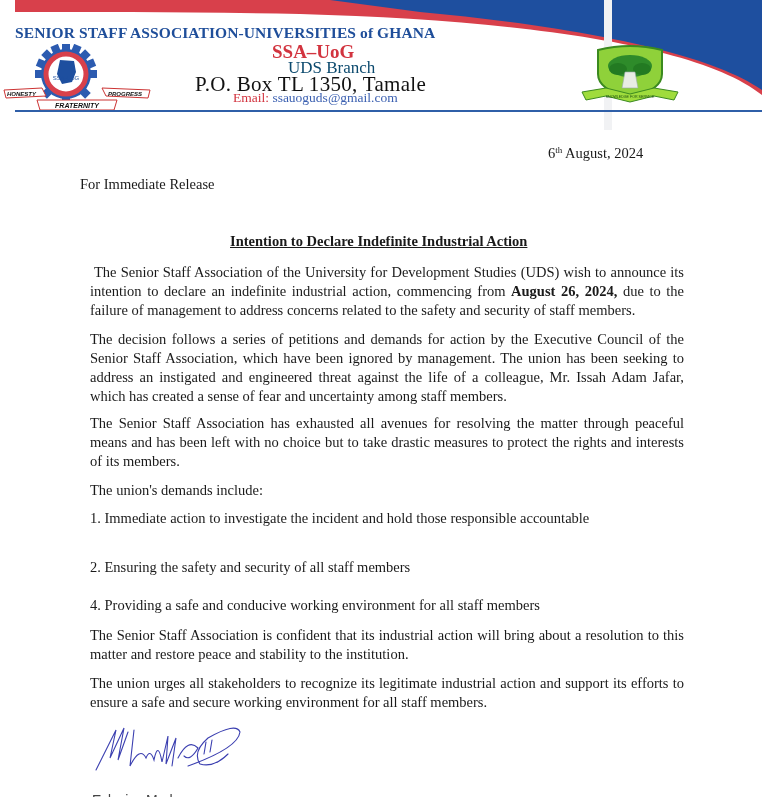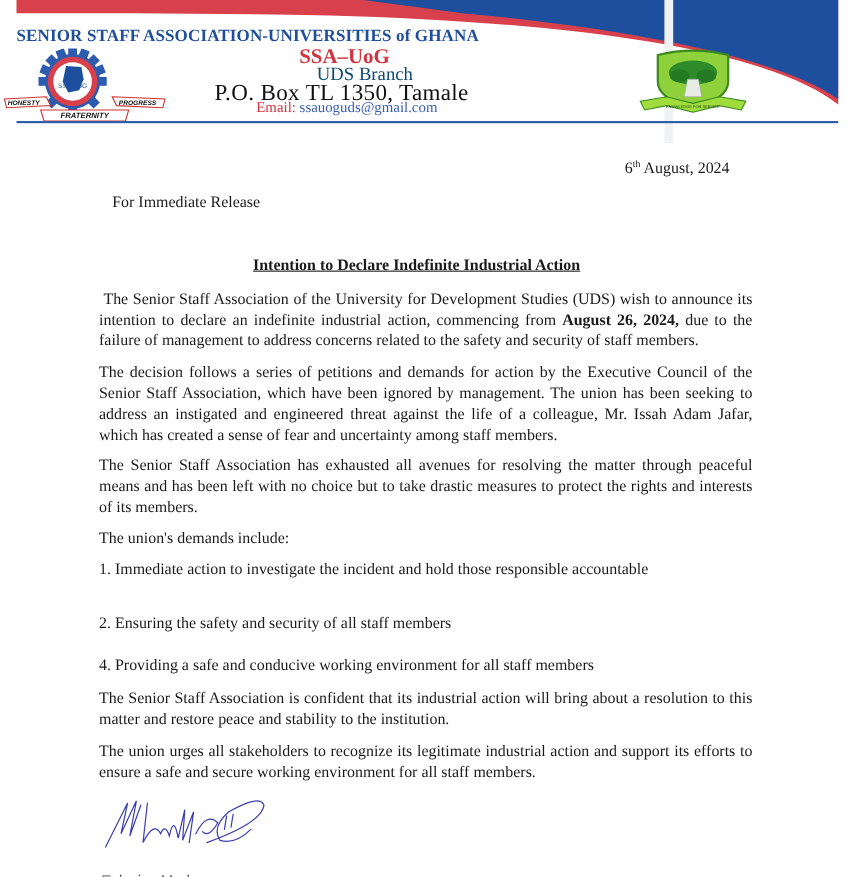--- a/index.html
+++ b/index.html
@@ -15,23 +15,23 @@
     .lh-box { position: absolute; left: 195px; top: 72px; font-family: "Liberation Serif", serif; font-size: 21px; color: #111; white-space: nowrap; letter-spacing: 0.3px; }
     .lh-email { position: absolute; left: 233px; top: 90px; font-family: "Liberation Serif", serif; font-size: 13.5px; white-space: nowrap; }
     .lh-email .lbl { color: #d2343f; }
     .lh-email .addr { color: #3a5fb0; }
     .lh-divider { position: absolute; left: 15px; top: 110px; width: 747px; height: 2px; background: #2f5fa8; }
 
     .logo-left { position: absolute; left: 2px; top: 44px; width: 150px; height: 70px; }
     .logo-right { position: absolute; left: 578px; top: 44px; width: 105px; height: 62px; }
 
     
-    .date { position: absolute; left: 568px; top: 145px; font-size: 14.5px; white-space: nowrap; }
+    .date { position: absolute; left: 548px; top: 145px; font-size: 14.5px; white-space: nowrap; }
     .date sup { font-size: 9px; vertical-align: 5px; line-height: 0; }
-    .release { position: absolute; left: 102px; top: 176px; font-size: 14.5px; }
+    .release { position: absolute; left: 80px; top: 176px; font-size: 14.5px; }
     .heading { position: absolute; left: 230px; top: 233px; font-size: 14.5px; font-weight: bold; text-decoration: underline; white-space: nowrap; }
 
     .para { position: absolute; left: 90px; width: 594px; font-size: 14.5px; line-height: 19px; text-align: justify; }
     .para b { font-weight: bold; }
     .p1 { top: 263px; text-indent: 4px; }
     .p2 { top: 330px; }
     .p3 { top: 414px; }
     .p4 { top: 481px; }
     .list-item { position: absolute; left: 90px; font-size: 14.5px; white-space: nowrap; }
     .li1 { top: 510px; } .li2 { top: 539px; margin-top: 20px; } .li3 { top: 568px; } .li4 { top: 597px; }

